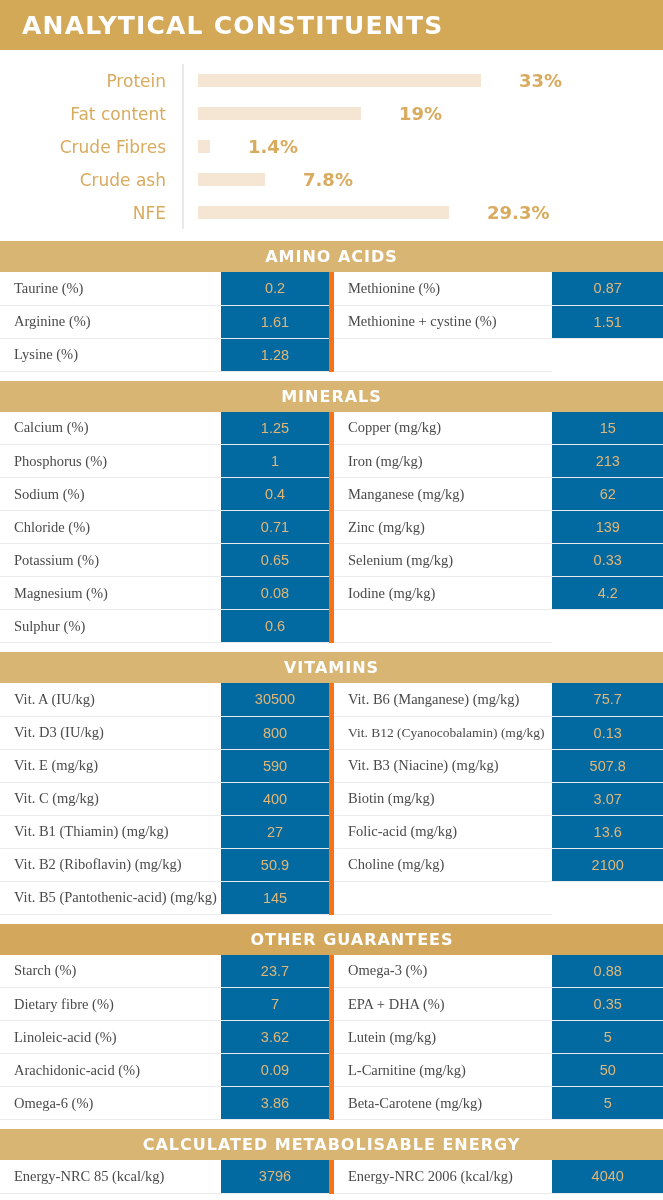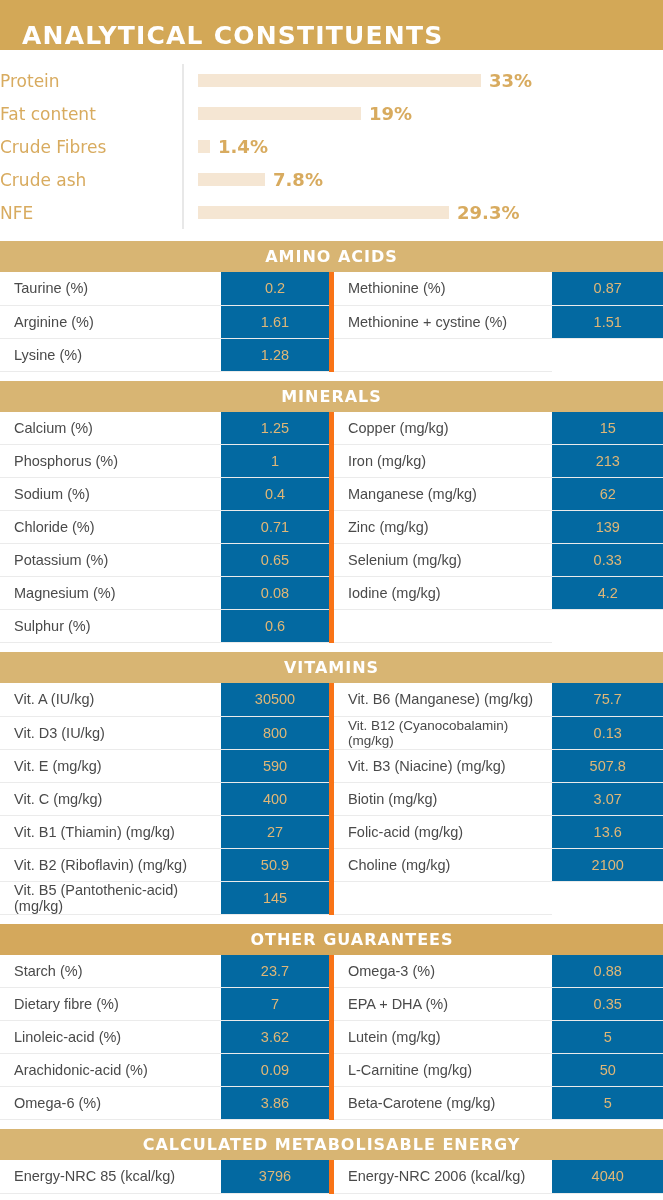--- a/index.html
+++ b/index.html
@@ -9,21 +9,21 @@
     font-family: "Liberation Sans", sans-serif;
     color: #4a4a4a;
   }
   .page { width: 663px; position: relative; }
 
   
   .banner {
     background: #d3a857;
     height: 50px;
     display: flex;
-    align-items: flex-end;
+    align-items: center;
     padding-left: 22px;
   }
   .banner-title {
     color: #ffffff;
     font-size: 25px;
     font-weight: bold;
     letter-spacing: 1.2px;
     font-family: "DejaVu Sans", sans-serif;
   }
 
@@ -32,34 +32,35 @@
     padding: 14px 0 12px 0;
     position: relative;
   }
   .chart-row {
     display: flex;
     align-items: center;
     height: 33px;
   }
   .chart-label {
     width: 182px;
-    text-align: left;
+    text-align: right;
     padding-right: 16px;
     color: #d8ab5f;
     font-size: 17px;
     font-family: "DejaVu Sans", sans-serif;
   }
   .chart-track {
     flex: 1;
     position: relative;
     display: flex;
     align-items: center;
     border-left: 2px solid #e8e8e8;
     padding-left: 14px;
     height: 33px;
+    gap: 30px;
   }
   .chart-bar {
     height: 13px;
     background: #f5e6d3;
   }
   .chart-value {
     margin-left: 8px;
     color: #d8ab5f;
     font-size: 18px;
     font-weight: bold;
@@ -91,20 +92,21 @@
   table.data td {
     height: 33px;
     font-size: 14.5px;
     border-bottom: 1px solid #ebebeb;
     vertical-align: middle;
   }
   td.name {
     padding-left: 14px;
     color: #4a4a4a;
     width: 188px;
+    font-family: Liberation Serif, serif;
   }
   td.val {
     text-align: center;
     color: #e0b777;
     background: #0369a1;
     width: 94px;
     font-size: 14.5px;
   }
   td.name.right { padding-left: 14px; border-left: 5px solid #f97316; }
   td.empty { border-bottom: none; background: #ffffff; }

